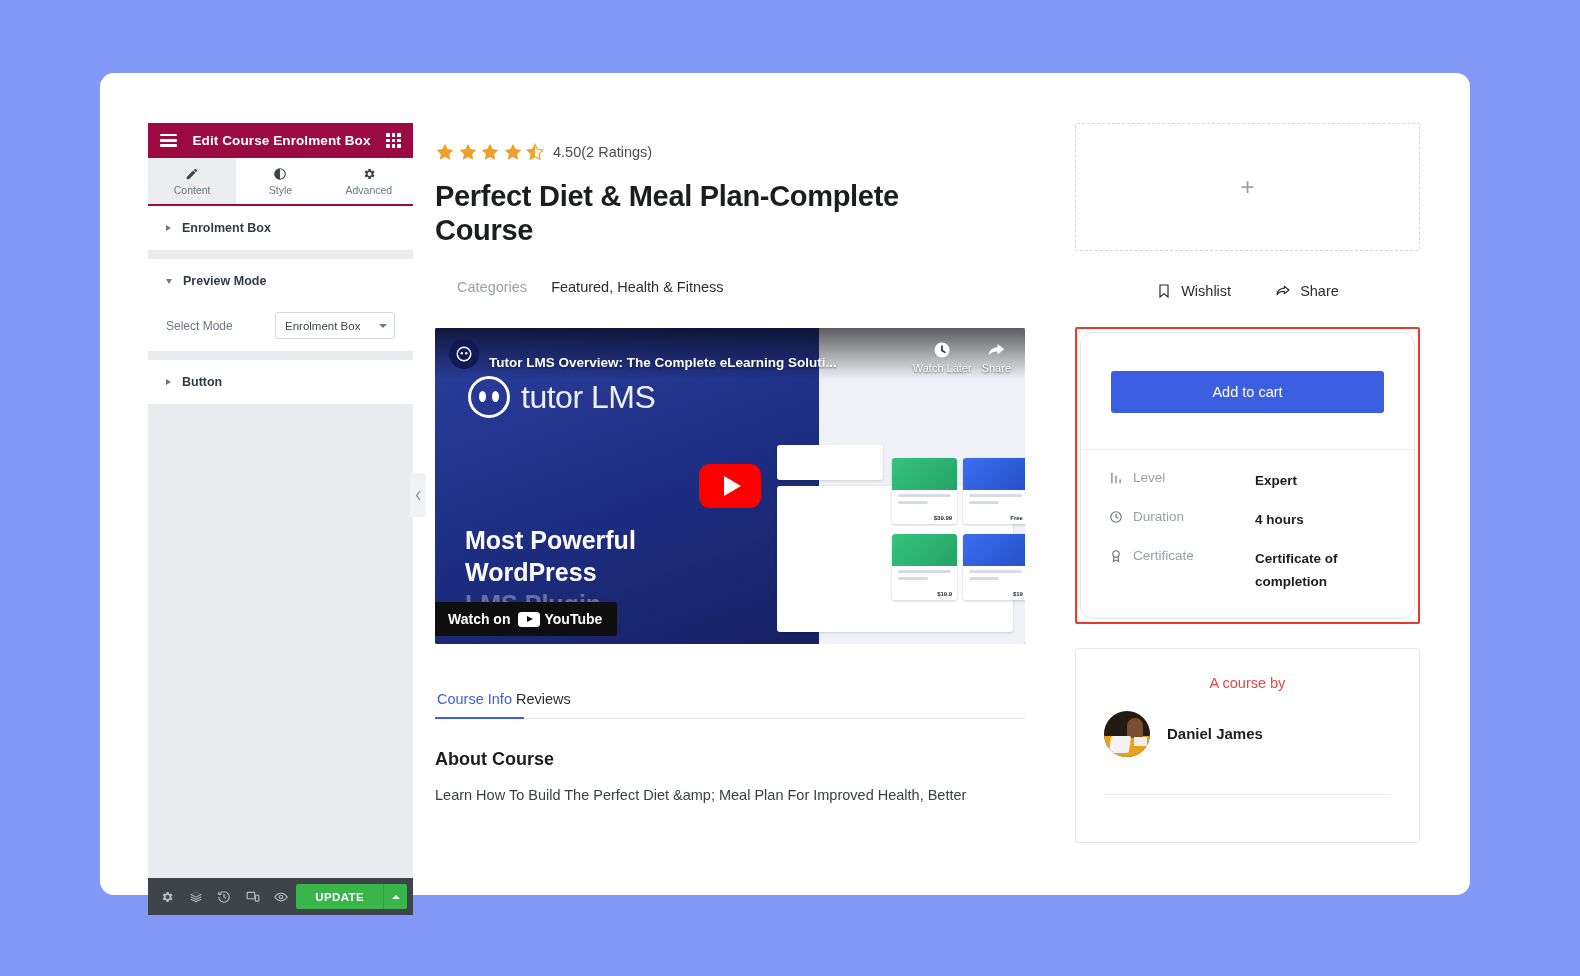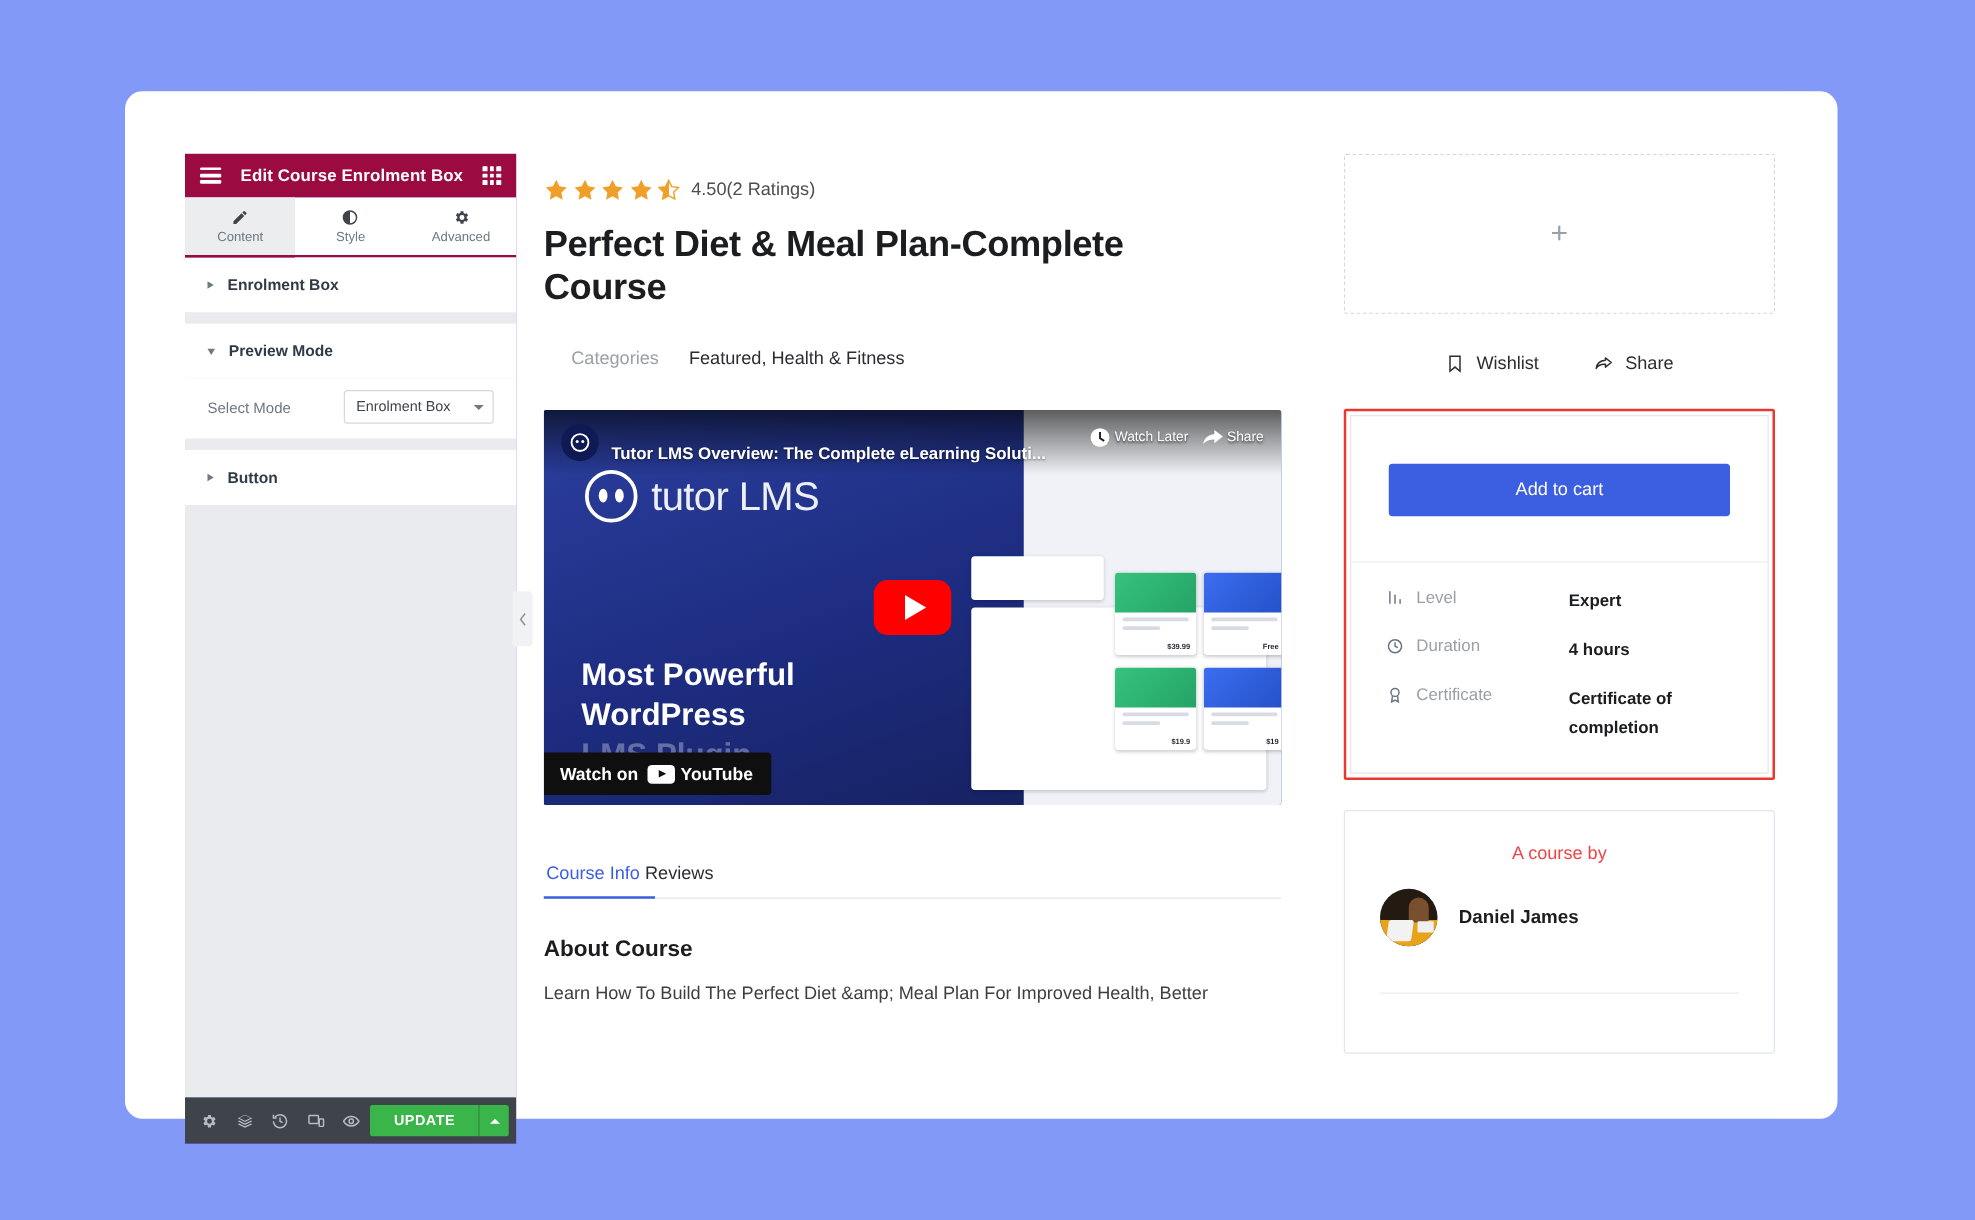--- a/index.html
+++ b/index.html
@@ -155,21 +155,21 @@
     background:linear-gradient(180deg,rgba(0,0,0,.62),rgba(0,0,0,0));
     display:flex; align-items:flex-start; padding:11px 14px 0 14px; gap:10px;
   }
   .yt-avatar {
     width:30px; height:30px; border-radius:50%; background:#0f1a55;
     display:flex; align-items:center; justify-content:center; flex:0 0 auto;
   }
   .v-title { color:#fff; font-size:13.5px; font-weight:bold; margin-top:16px;
              white-space:nowrap; overflow:hidden; text-overflow:ellipsis; flex:1;
              text-shadow:0 1px 2px rgba(0,0,0,.5); }
-  .v-act { display:flex; flex-direction:row; align-items:center; color:#fff;
+  .v-act { display:flex; flex-direction:column; align-items:center; color:#fff;
            font-size:11px; gap:3px; margin-top:2px; text-shadow:0 1px 2px rgba(0,0,0,.6); }
   .v-act svg { width:18px; height:18px; }
   .tutor-logo { position:absolute; left:33px; top:48px; display:flex; align-items:center; gap:11px; }
   .tl-mark { width:42px; height:42px; border:3px solid #fff; border-radius:50%; position:relative; }
   .tl-mark::before, .tl-mark::after { content:""; position:absolute; top:12px; width:7px; height:11px;
       border-radius:50%; background:#fff; }
   .tl-mark::before { left:8px; } .tl-mark::after { right:8px; }
   .tl-text { color:#fff; font-size:32px; font-weight:bold; letter-spacing:-.5px; }
   .tl-text span { font-weight:normal; opacity:.92; }
   .v-headline { position:absolute; left:30px; top:196px; color:#fff;
@@ -211,21 +211,21 @@
   .drop-zone {
     height:128px; border:1.5px dashed #d4d7dd; border-radius:2px;
     display:flex; align-items:center; justify-content:center;
     color:#9aa0a6; font-size:24px; font-weight:300;
   }
   .ws-row { display:flex; justify-content:center; gap:44px; margin-top:32px; }
   .ws-item { display:flex; align-items:center; gap:9px; font-size:14.5px; color:#2b2d31; cursor:pointer; }
   .ws-item svg { width:16px; height:16px; }
 
   .enrol-outer { margin-top:28px; border:2px solid #e8392e; border-radius:2px; padding:3px; }
-  .enrol-card { border:1px solid #e3e6ea; border-radius:0; background:#fff; }
+  .enrol-card { border:1px solid #e3e6ea; border-radius:13px; background:#fff; }
   .enrol-top { padding:38px 30px 36px 30px; }
   .cart-btn {
     width:100%; height:42px; background:#3c5ee0; color:#fff;
     border:none; border-radius:3px; font-size:14.5px; cursor:pointer;
     font-family:"Liberation Sans", sans-serif;
   }
   .enrol-meta { border-top:1px solid #eceef1; padding:20px 28px 24px 28px; }
   .meta-row { display:flex; align-items:flex-start; margin-bottom:16px; }
   .meta-row:last-child { margin-bottom:0; }
   .meta-ico { width:24px; flex:0 0 24px; color:#6b7280; padding-top:1px; }

